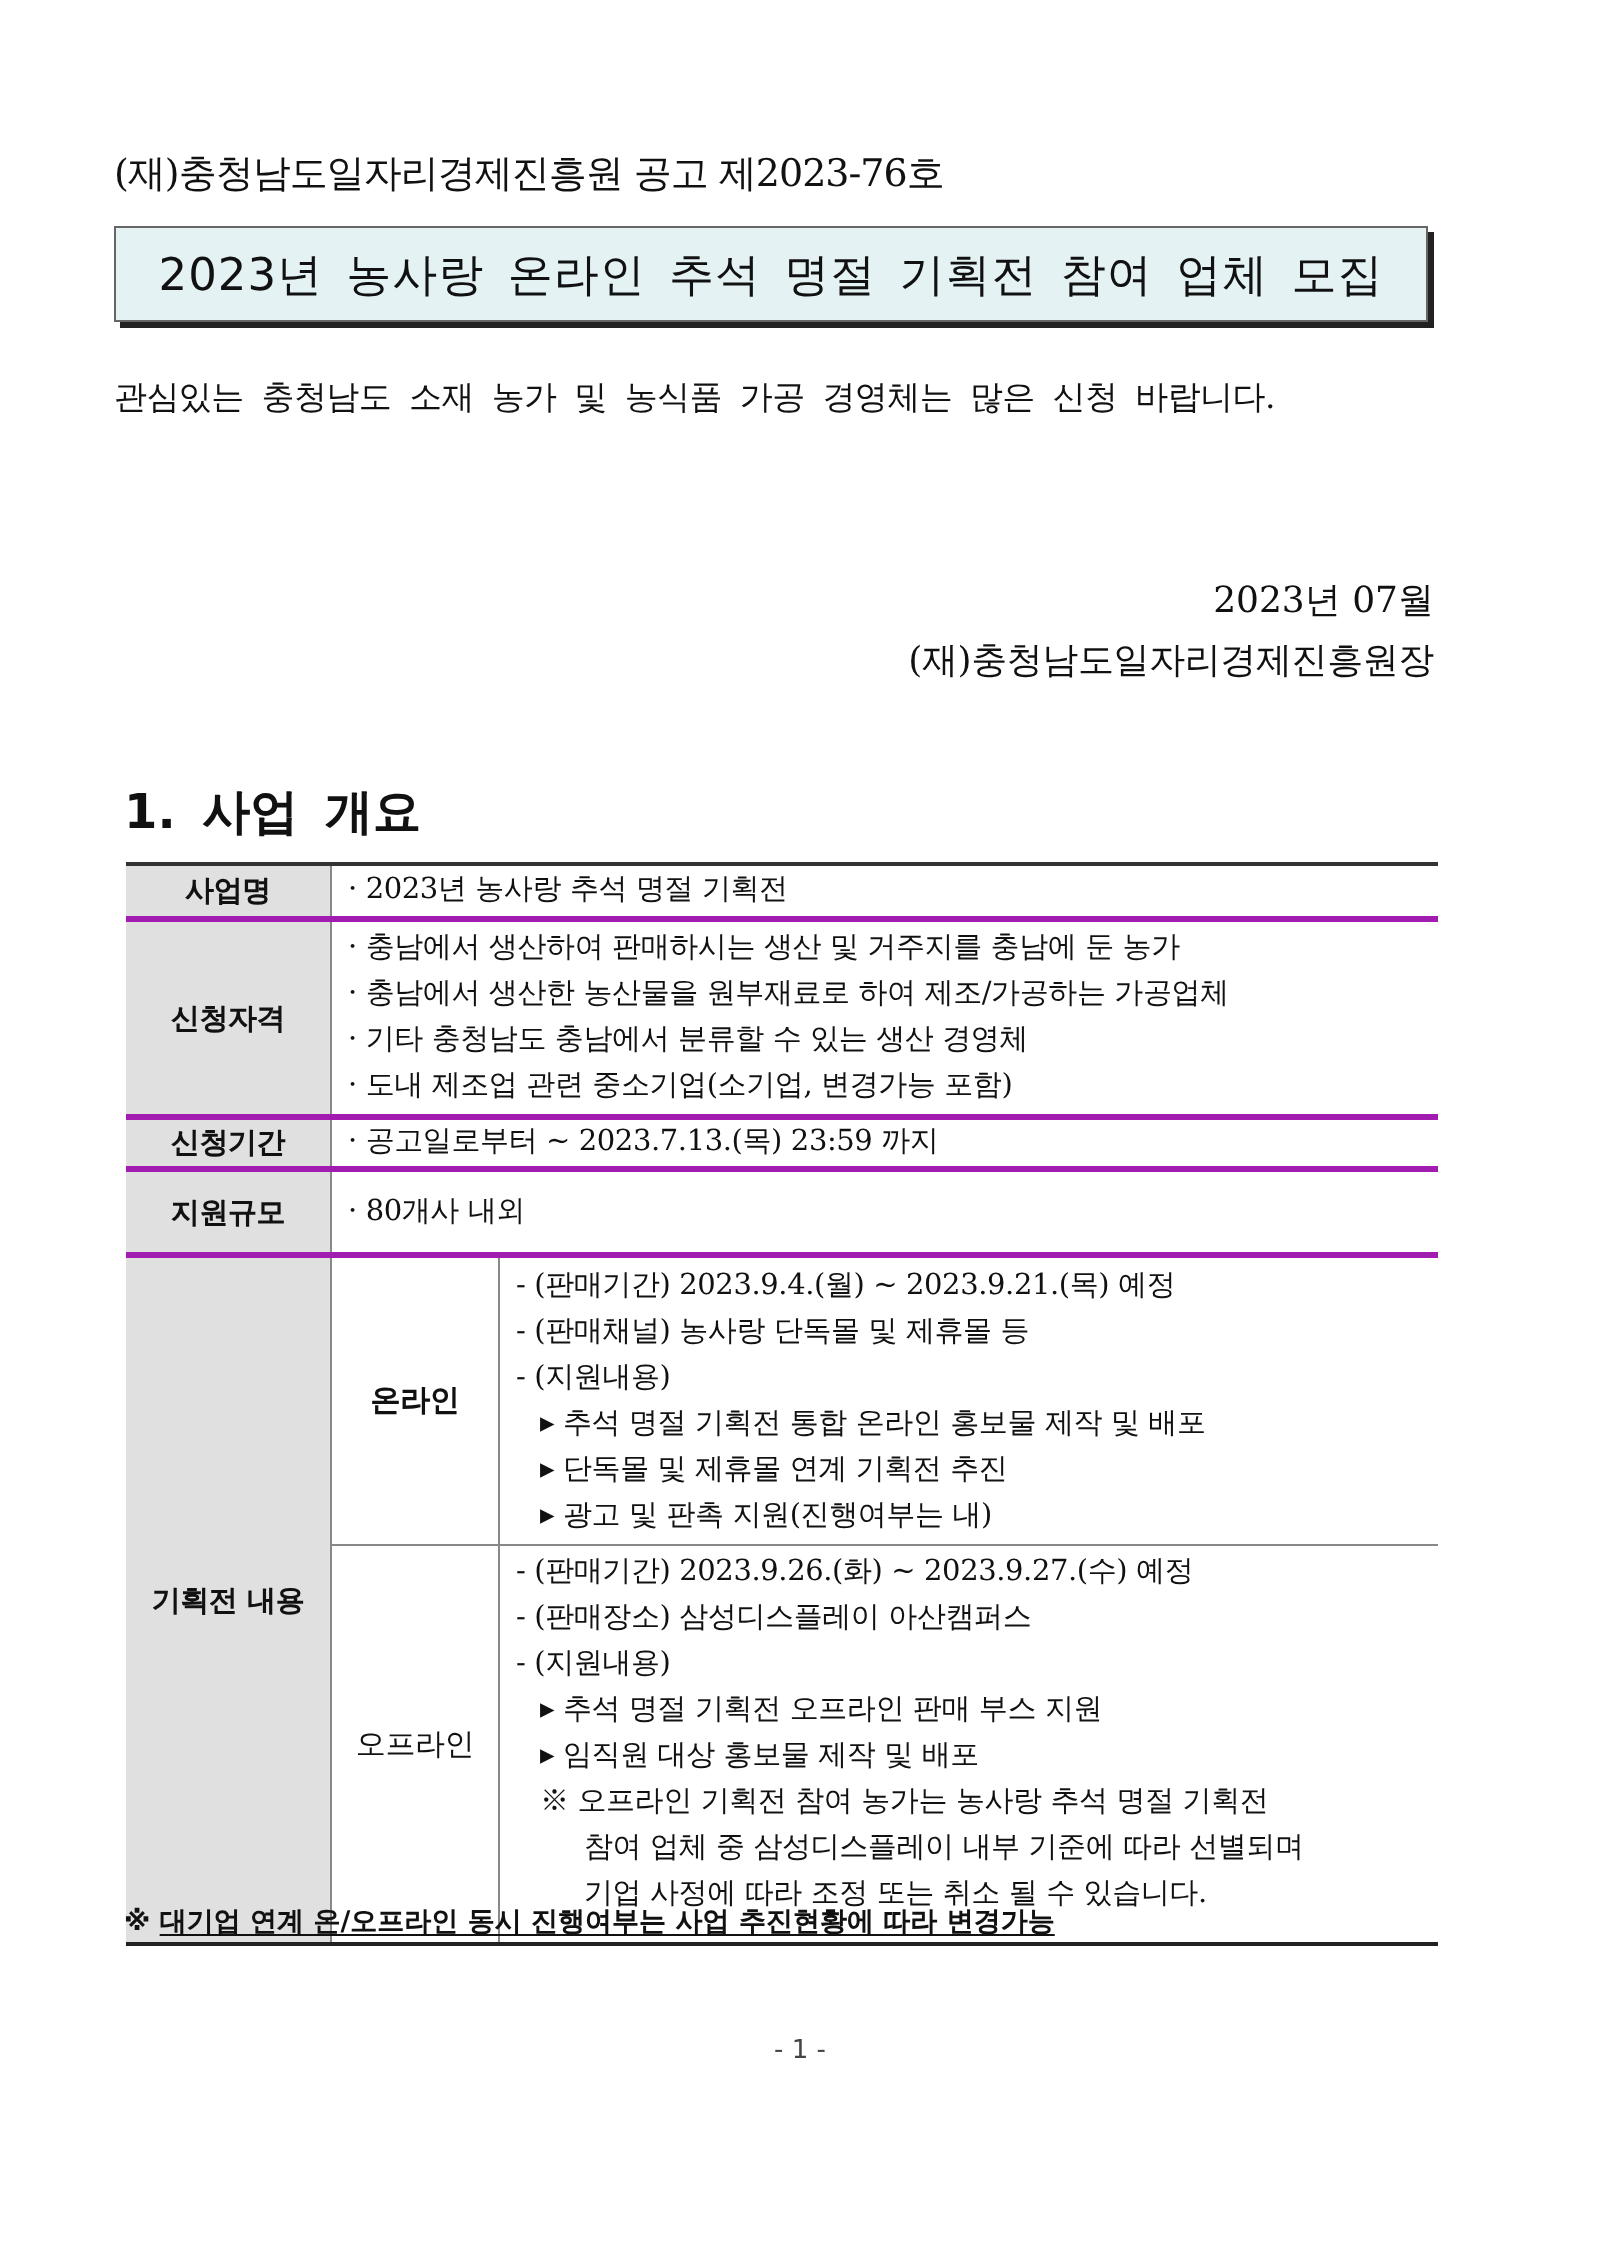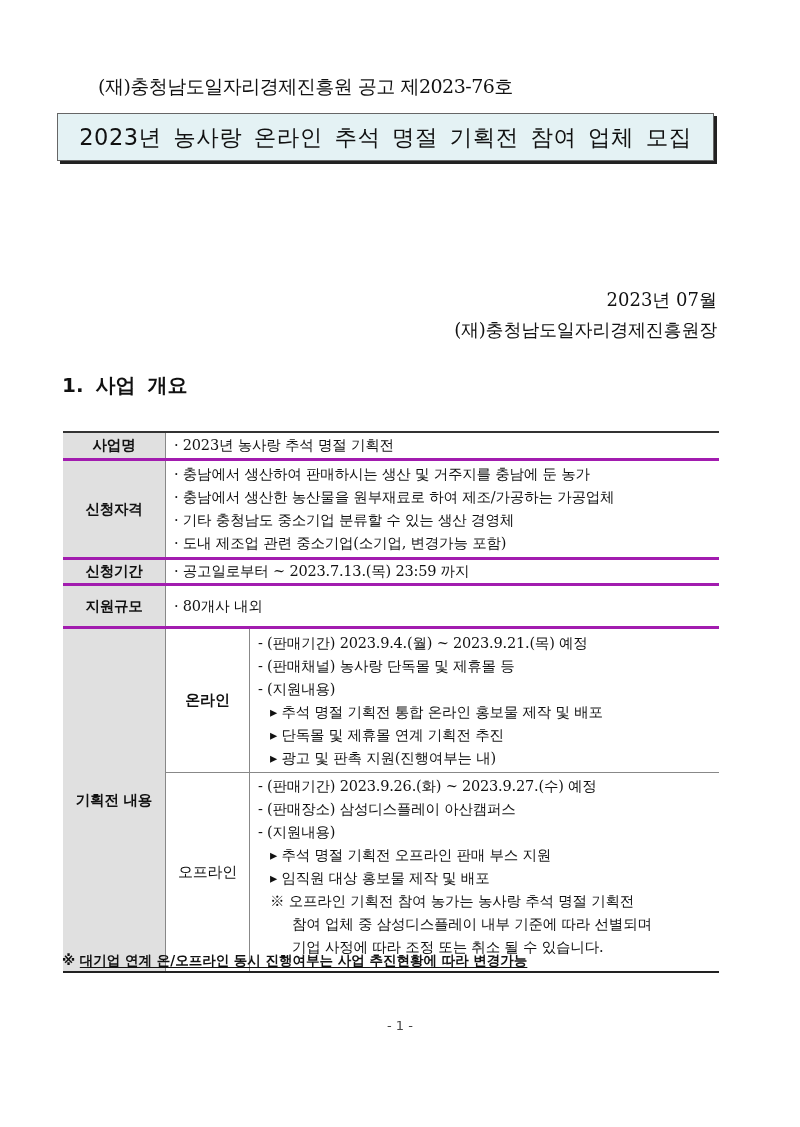--- a/index.html
+++ b/index.html
@@ -5,21 +5,21 @@
   html, body { margin: 0; padding: 0; background: #ffffff; }
   body {
     width: 800px; height: 1127px; position: relative; overflow: hidden;
     font-family: "DejaVu Serif", "Liberation Serif", serif;
     color: #111;
   }
   .abs { position: absolute; }
 
   .announce-no {
     left: 57px; top: 74px; font-size: 19px; letter-spacing: -0.5px;
-    font-family: "DejaVu Serif", serif; white-space: nowrap; margin-left: 41px;
+    font-family: "DejaVu Serif", serif; white-space: nowrap;
   }
 
   .title-box {
     left: 57px; top: 113px; width: 655px; height: 46px;
     background: #e4f2f4;
     border: 1px solid #666;
     box-shadow: 3px 3px 0 #222;
     display: flex; align-items: center; justify-content: center;
   }
   .title-box span {
@@ -34,21 +34,21 @@
   }
   .intro p { margin: 0; white-space: nowrap; }
   .intro .l1 { padding-left: 13px; word-spacing: 5px; }
   .intro .l2 { font-weight: bold; text-decoration: underline; text-underline-offset: 3px; word-spacing: 3px; }
   .intro .l3 { word-spacing: 4px; }
 
   .date { right: 83px; top: 288px; font-size: 18px; white-space: nowrap; }
   .issuer { right: 83px; top: 318px; font-size: 18px; letter-spacing: -0.2px; white-space: nowrap; }
 
   .section-title {
-    left: 62px; top: 372px; font-size: 20px; font-weight: bold;
+    left: 62px; top: 390px; font-size: 24px; font-weight: bold;
     font-family: "DejaVu Sans", "Liberation Sans", sans-serif; word-spacing: 5px;
     white-space: nowrap;
   }
 
   table.overview {
     position: absolute; left: 63px; top: 431px; width: 656px;
     border-collapse: collapse; font-size: 14.5px; letter-spacing: -0.2px;
   }
   table.overview td { padding: 0; vertical-align: middle; }
   table.overview tr.row td { border-bottom: 3px solid #a21caf; }
@@ -83,20 +83,21 @@
 </head>
 <body>
 
 <div class="abs announce-no">(재)충청남도일자리경제진흥원 공고 제2023-76호</div>
 
 <div class="abs title-box">
   <span>2023년 농사랑 온라인 추석 명절 기획전 참여 업체 모집</span>
 </div>
 
 <div class="abs intro">
+  <p class="l3">관심있는 충청남도 소재 농가 및 농식품 가공 경영체는 많은 신청 바랍니다.</p>
 </div>
 
 <div class="abs date">2023년 07월</div>
 <div class="abs issuer">(재)충청남도일자리경제진흥원장</div>
 
 <div class="abs section-title">1. 사업 개요</div>
 
 <table class="overview">
 
   <tbody>
@@ -105,21 +106,21 @@
     <td class="val" colspan="2">
       <div class="line">· 2023년 농사랑 추석 명절 기획전</div>
     </td>
   </tr>
 
   <tr class="row">
     <td class="hd">신청자격</td>
     <td class="val" colspan="2" style="padding-top:2px;padding-bottom:2px">
       <div class="line">· 충남에서 생산하여 판매하시는 생산 및 거주지를 충남에 둔 농가</div>
       <div class="line">· 충남에서 생산한 농산물을 원부재료로 하여 제조/가공하는 가공업체</div>
-      <div class="line">· 기타 충청남도 중소기업 분류할 수 있는 생산 경영체</div>
+      <div class="line">· 기타 충청남도 충남에서 분류할 수 있는 생산 경영체</div>
       <div class="line">· 도내 제조업 관련 중소기업(소기업, 변경가능 포함)</div>
     </td>
   </tr>
 
   <tr class="row bold-top">
     <td class="hd" style="height:23px">신청기간</td>
     <td class="val" colspan="2">
       <div class="line">· 공고일로부터 ~ 2023.7.13.(목) 23:59 까지</div>
     </td>
   </tr>

